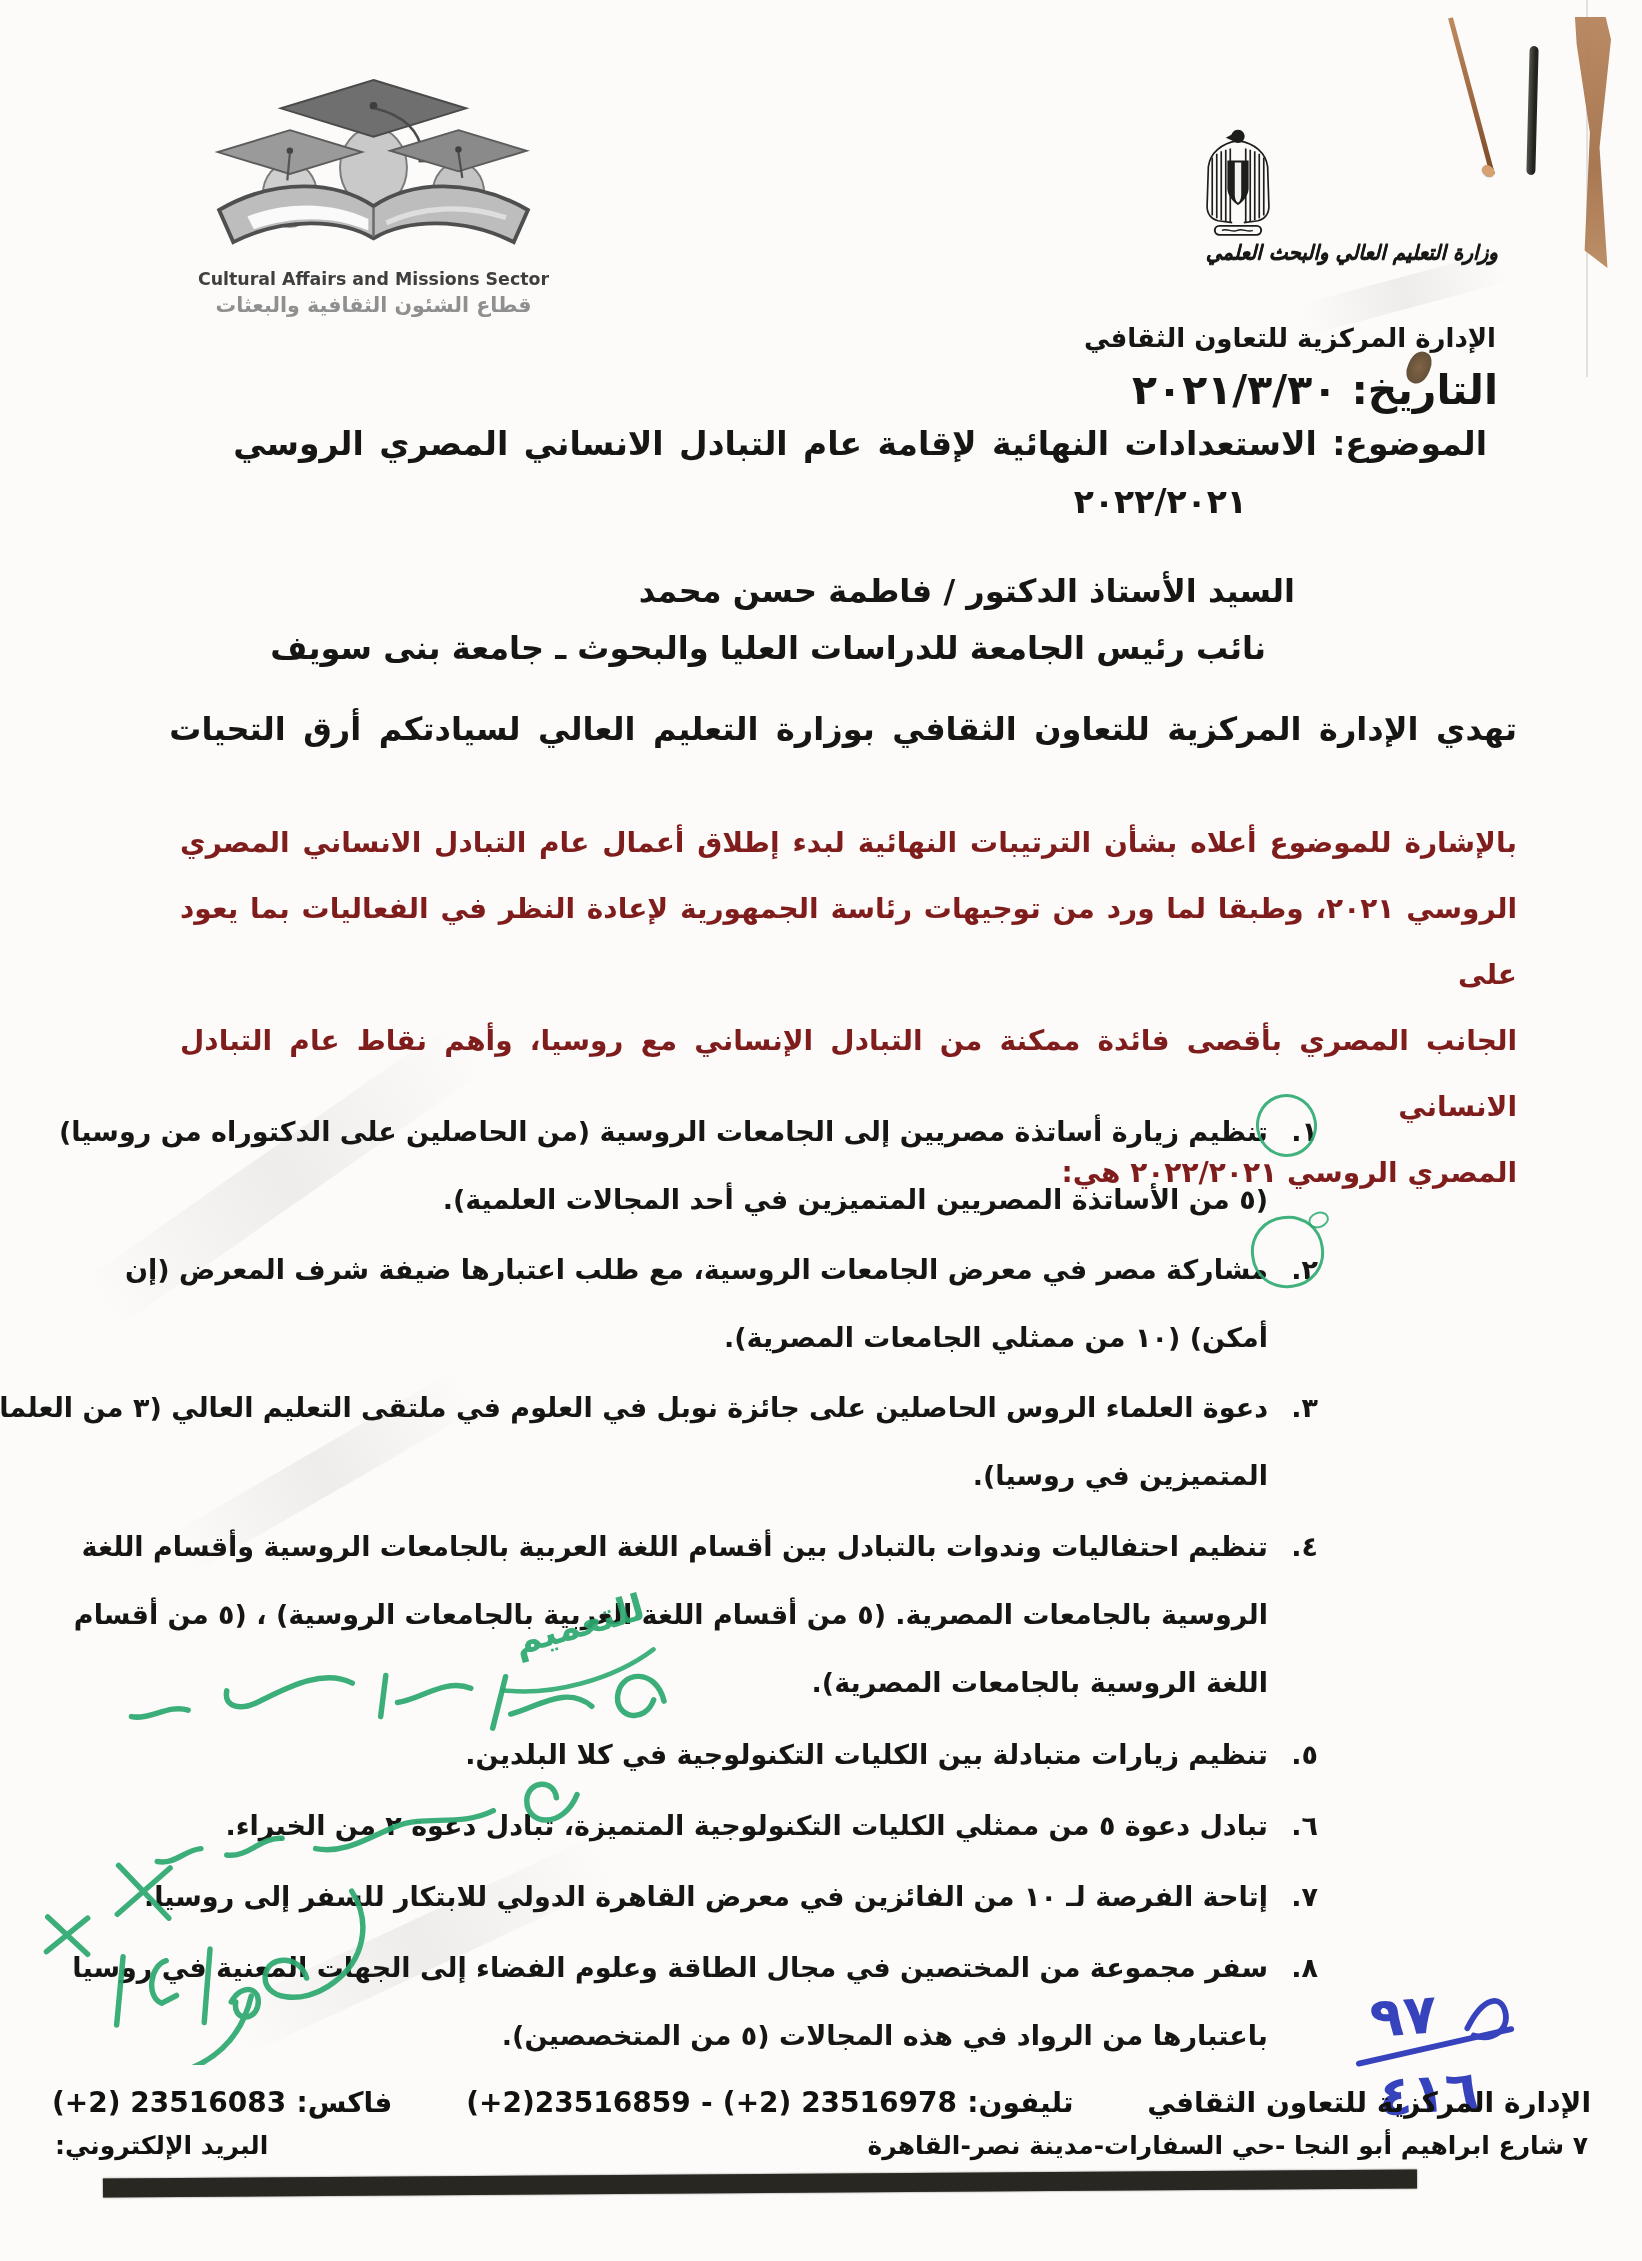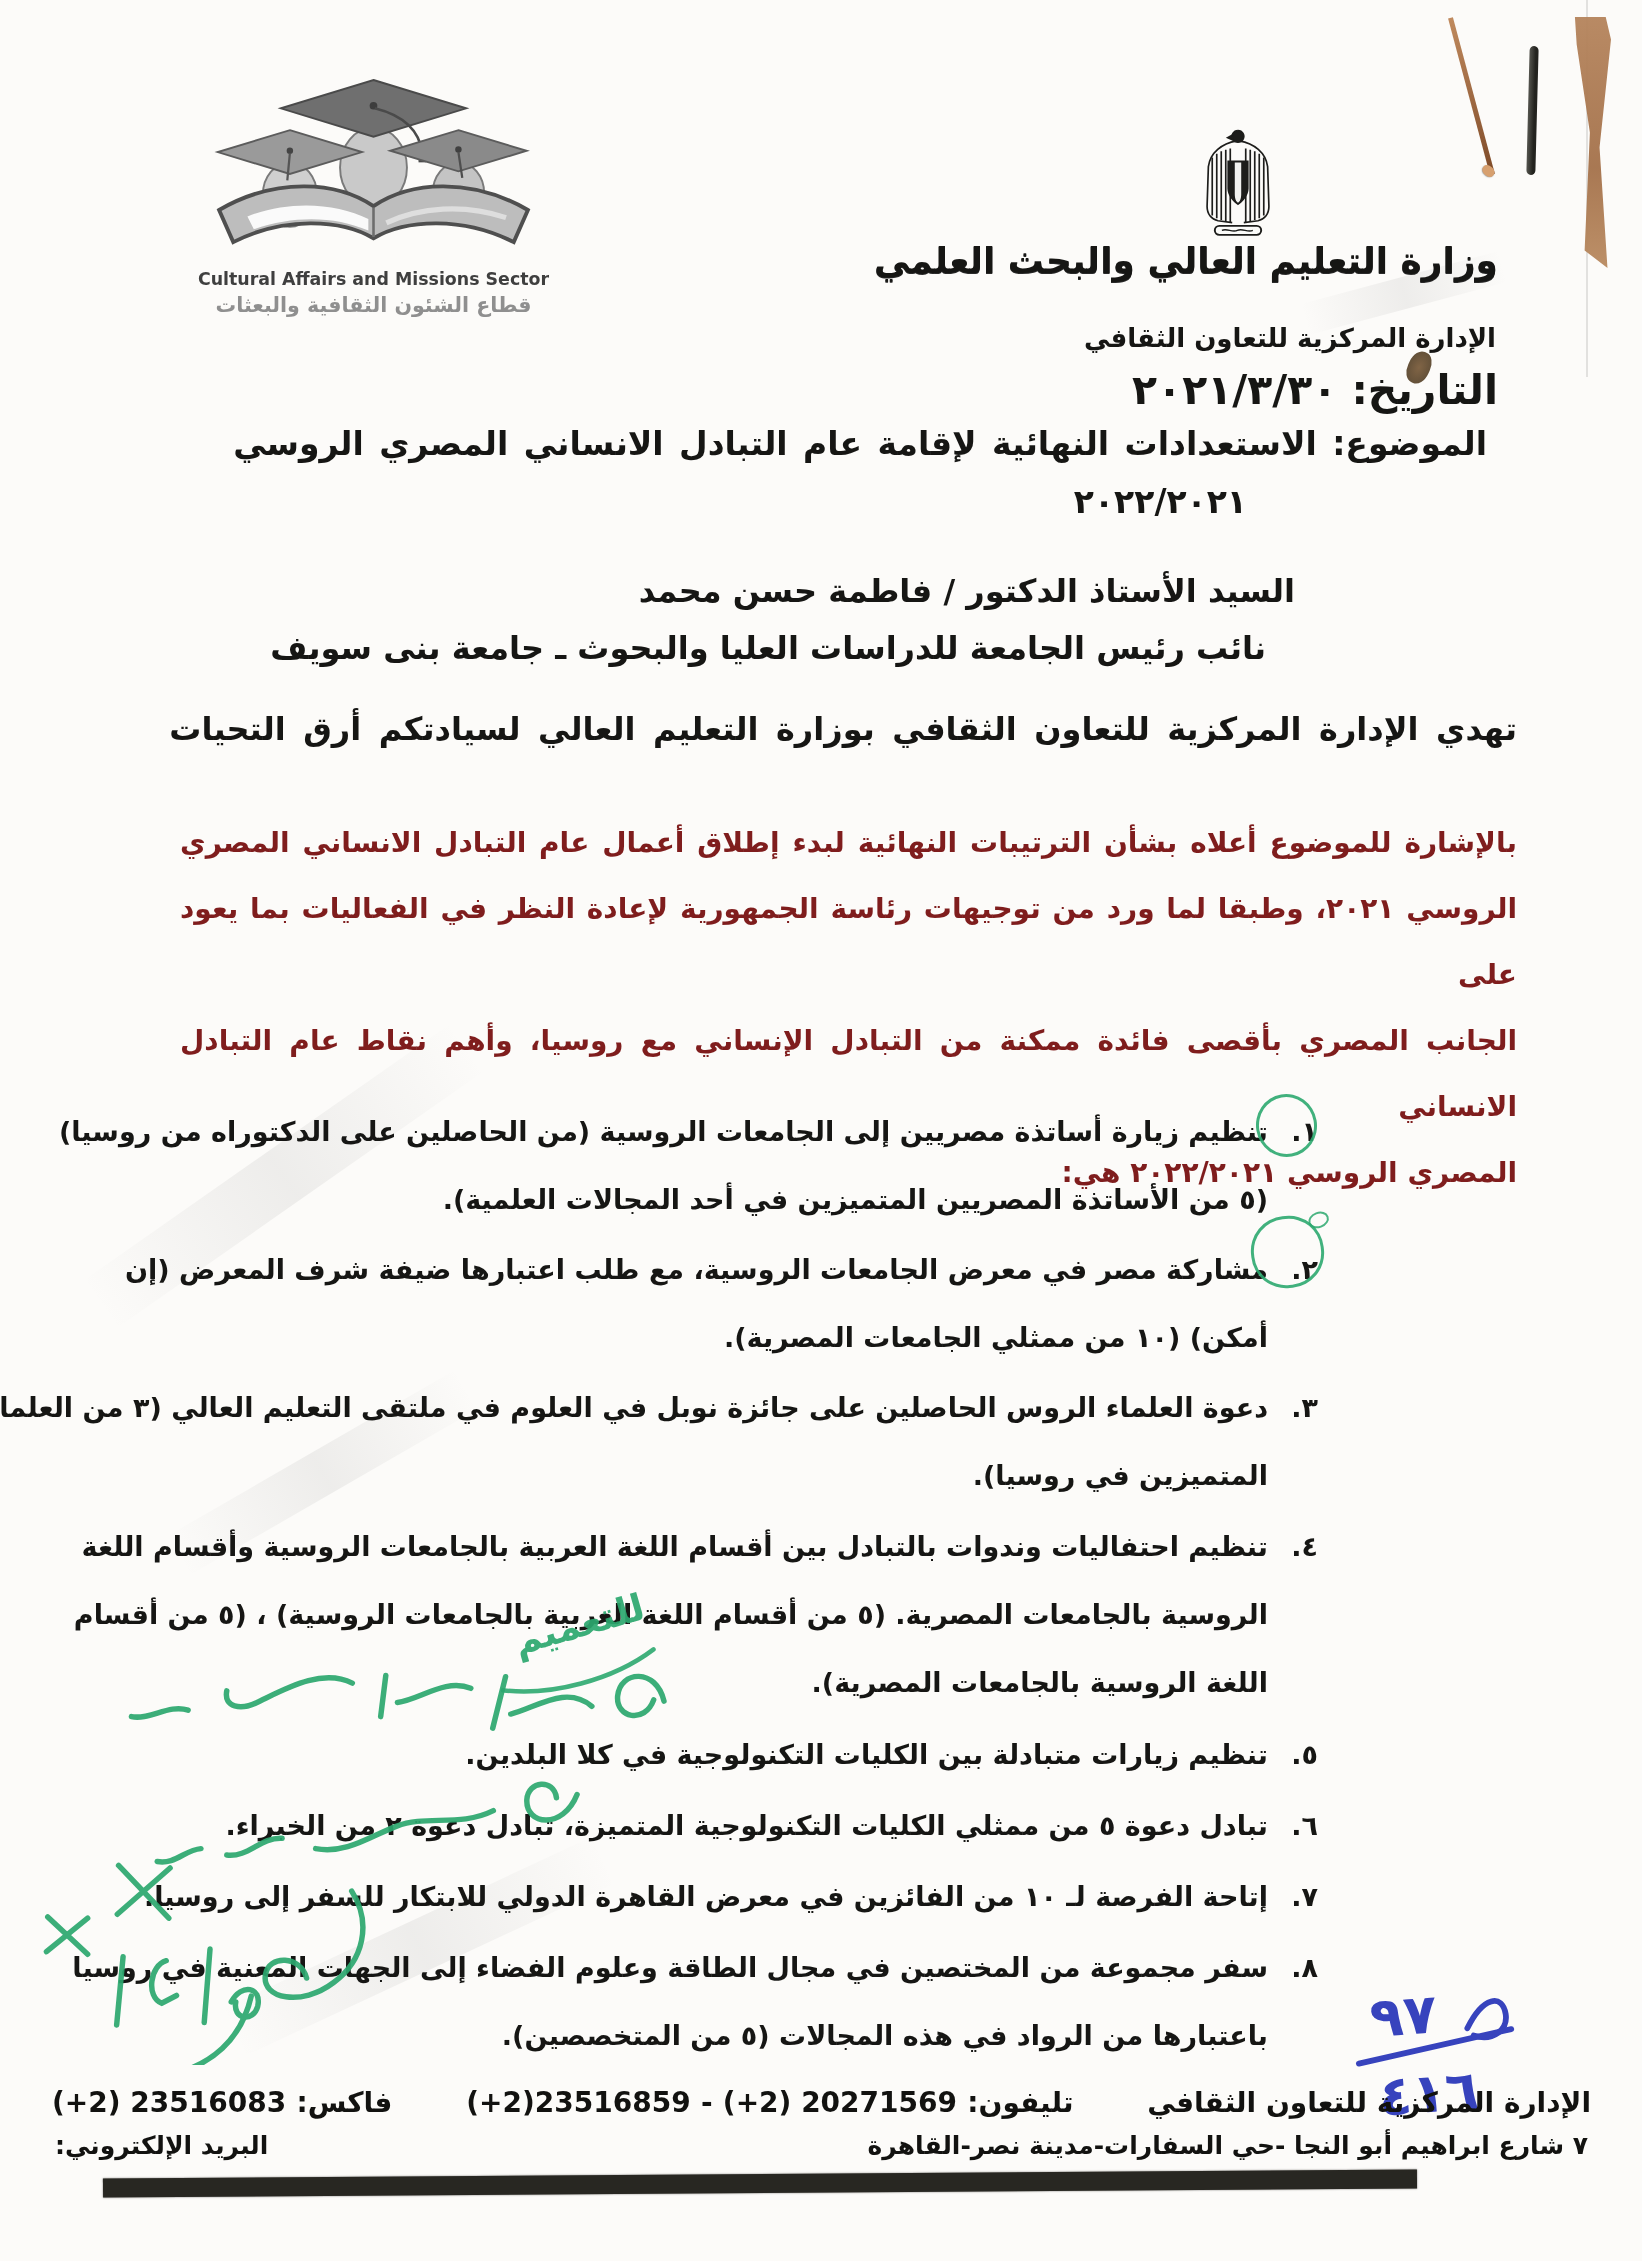--- a/index.html
+++ b/index.html
@@ -1,21 +1,21 @@
 <!DOCTYPE html>
 <html lang="ar" style="font-size:10.3px"><head>
 <meta charset="utf-8">
 <style>
   html,body{margin:0;padding:0;background:#e9e8e4;}
   #page{position:relative;width:1643px;height:2261px;margin:0 auto;background:#fcfbf9;overflow:hidden;font-family:"DejaVu Sans",sans-serif;}
   .abs{position:absolute;}
   .ar{direction:rtl;font-family:"DejaVu Sans",sans-serif;font-weight:700;color:#161614;white-space:nowrap;}
   .en{direction:ltr;font-family:"DejaVu Sans",sans-serif;}
   
-  .ministry{font-size:36px;letter-spacing:0px;text-shadow:0 0.6px 0 #2a2a2a;}
+  .ministry{font-size:20px;letter-spacing:0px;text-shadow:0 0.6px 0 #2a2a2a;font-style:italic;}
   .adminline{font-size:26px;}
   .dateline{font-size:41px;}
   .subjline{font-size:33px;word-spacing:3.9px;}
   .subjyear{font-size:33px;}
   .addr1{font-size:32px;}
   .addr2{font-size:32px;}
   .greet{font-size:32px;word-spacing:6.4px;}
   
   #bodypar{right:126px;top:810px;width:1369px;direction:rtl;}
   .bodyline{font-family:"DejaVu Sans",sans-serif;font-weight:700;color:#7f1d1d;font-size:28px;line-height:66px;text-align:justify;text-align-last:justify;white-space:normal;margin-left:32px;}
@@ -197,21 +197,21 @@
     <text x="50" y="95" font-size="85" font-weight="700" fill="#3743bd" style="letter-spacing:6px;">٩٧</text>
     <path d="M200,92 c28,-48 58,-50 61,-18 c2,24 -22,42 -52,30" fill="none" stroke="#3743bd" stroke-width="9" stroke-linecap="round"></path>
     <path d="M28,135 L268,98" stroke="#3743bd" stroke-width="9" stroke-linecap="round"></path>
     <text x="55" y="218" font-size="85" font-weight="700" fill="#3743bd" style="letter-spacing:10px;">٤١٦</text>
   </svg>
 
   <div class="abs f1">
     <span class="ar">الإدارة المركزية للتعاون الثقافي</span>
     <span class="fgroup">
       <span class="ar">تليفون:</span>
-      <span class="num-ltr">(+2) 20271569</span>
+      <span class="num-ltr">(+2) 23516978</span>
       <span>-</span>
       <span class="num-ltr">(+2)23516859</span>
     </span>
     <span class="fgroup">
       <span class="ar">فاكس:</span>
       <span class="num-ltr">(+2) 23516083</span>
     </span>
   </div>
   <div class="abs f2">
     <span class="ar">٧ شارع ابراهيم أبو النجا -حي السفارات-مدينة نصر-القاهرة</span>

